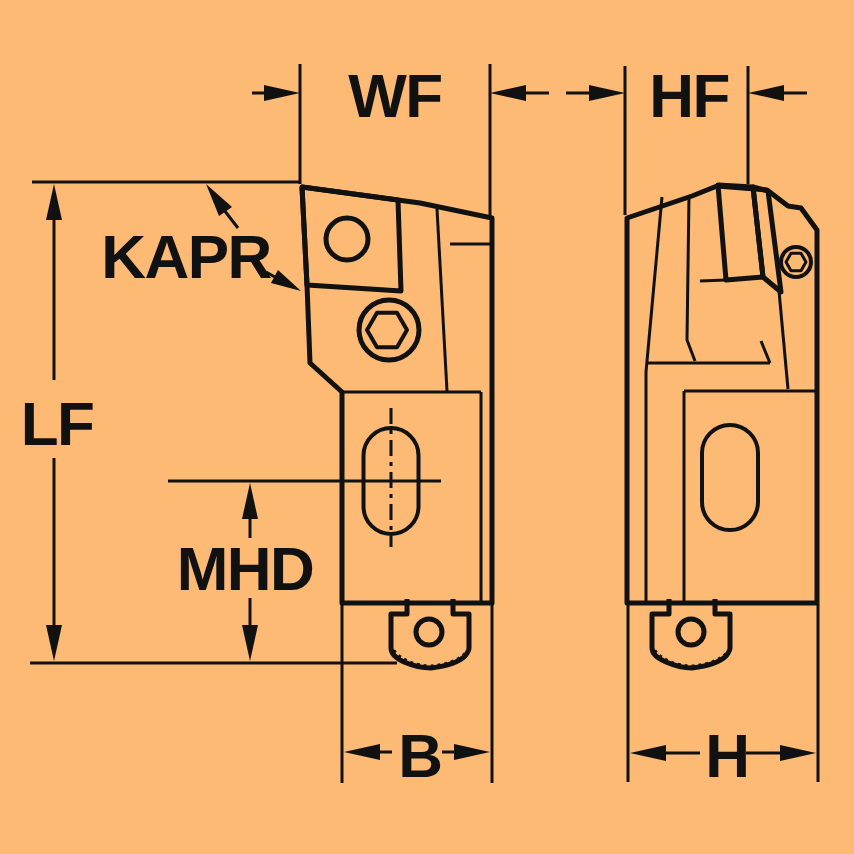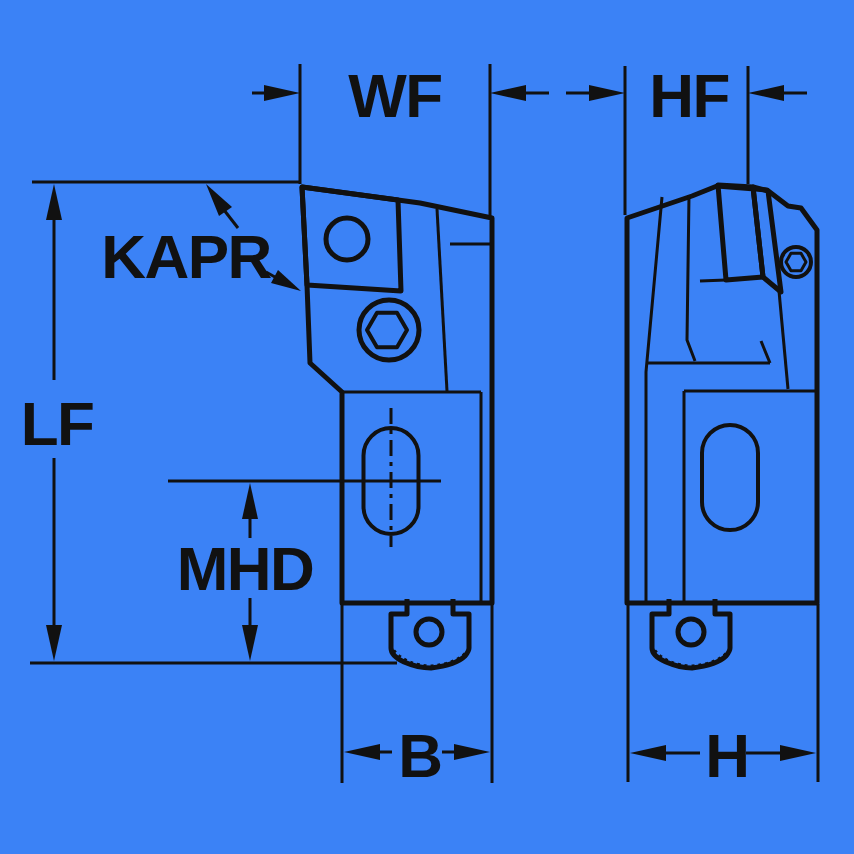--- a/index.html
+++ b/index.html
@@ -1,16 +1,16 @@
 <!DOCTYPE html>
 <html><head>
 <meta charset="utf-8">
 <style>
   html,body{margin:0;padding:0;background:#ffffff;width:854px;height:854px;overflow:hidden;}
-  #stage{width:854px;height:854px;background:#3b82f6;position:relative;}
+  #stage{width:854px;height:854px;background:#fdba74;position:relative;}
   svg{display:block;}
   .ln5{fill:none;stroke-width:5;stroke-linejoin:round;stroke-linecap:butt;}
   .ln4{fill:none;stroke-width:4;stroke-linejoin:round;}
   .ln3{fill:none;stroke-width:3;stroke-linejoin:round;}
   .cline{fill:none;stroke-width:3;stroke-dasharray:16 6 4 6;}
   .serr{fill:none;stroke-width:5;stroke-dasharray:3 4;}
   .arr{stroke:none;fill:#111111;}
   .dimline{fill:none;stroke-width:3;stroke-linecap:butt;}
   .dimtext{font-family:"Liberation Sans", sans-serif;font-weight:bold;font-size:62px;
            letter-spacing:-1.5px;fill:#111111;stroke:none;text-anchor:middle;}

